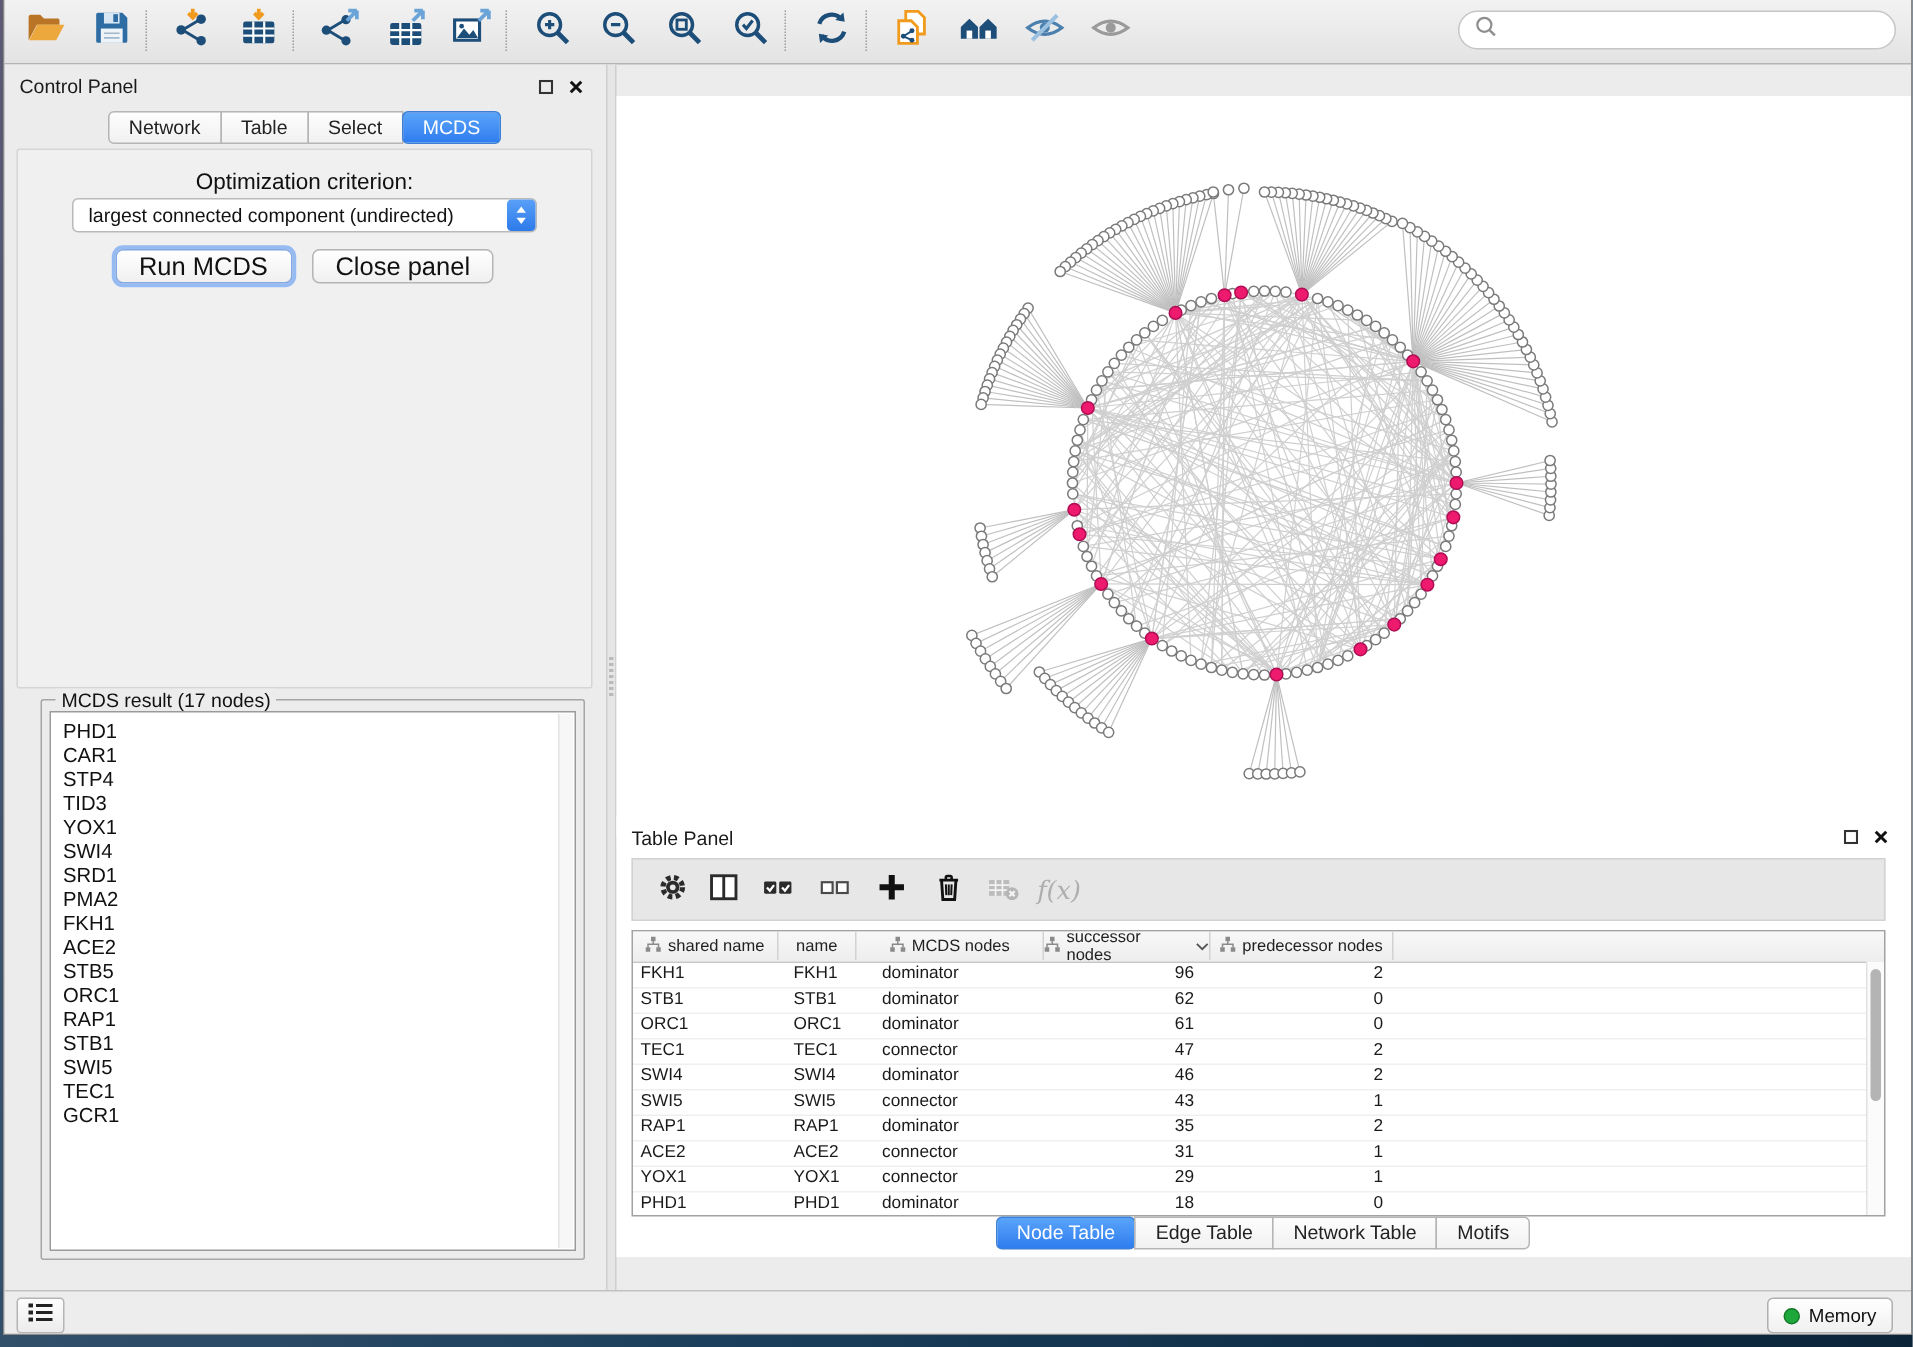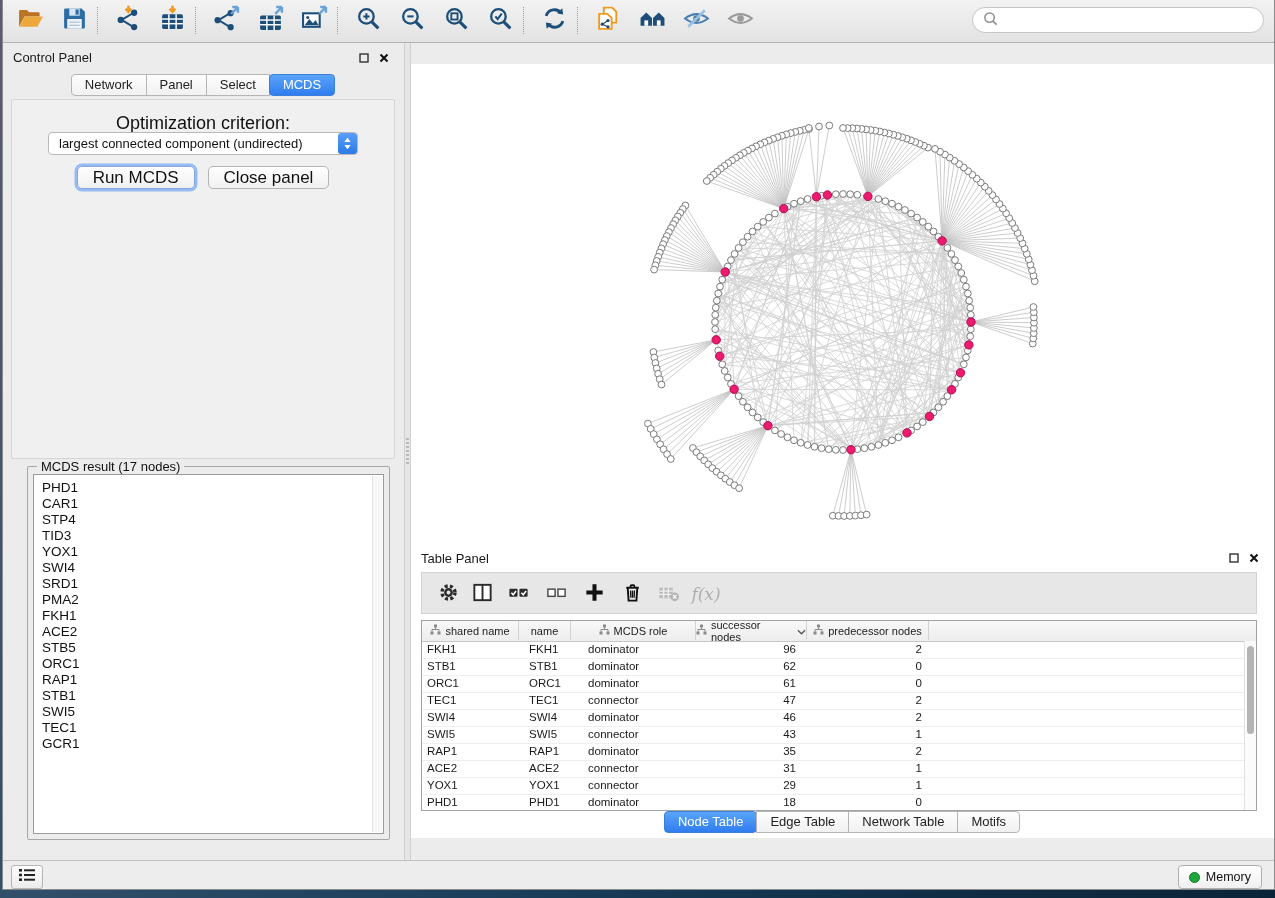--- a/index.html
+++ b/index.html
@@ -24,21 +24,21 @@
   .panel-title{position:absolute;left:10px;top:7px;font-size:13px;color:#1a1a1a;}
   .win-mini{position:absolute;top:8px;width:13px;height:13px;display:flex;align-items:center;justify-content:center;}
   .seg-row{position:absolute;left:0;right:0;display:flex;justify-content:center;}
   .seg{font-size:13px;color:#222;padding:2px 13px;background:linear-gradient(#fdfdfd,#f1f1f1);
     border:1px solid #b5b5b5;margin-left:-1px;line-height:16px;}
   .seg.first{border-radius:4px 0 0 4px;}
   .seg.last{border-radius:0 4px 4px 0;}
   .seg.active{background:linear-gradient(#5aa4f9,#2f7df0);color:#fff;border-color:#3a7fd8;border-radius:4px;}
   #cp-card{position:absolute;left:8px;right:9px;top:56px;height:358px;background:#f0f0f0;
     border:1px solid #d5d5d5;border-radius:2px;}
-  #opt-label{position:absolute;left:0;right:0;top:13px;text-align:center;font-size:18px;color:#111;}
+  #opt-label{position:absolute;left:0;right:0;top:13px;text-align:center;font-size:15px;color:#111;}
   #criterion{position:absolute;left:36px;right:36px;top:32px;height:23px;background:#fff;border:1px solid #b9b9b9;
     border-radius:4px;display:flex;align-items:center;box-sizing:border-box;}
   #criterion .val{flex:1;font-size:13px;color:#111;padding-left:10px;white-space:nowrap;}
   #criterion .stepper{width:19px;height:21px;margin-right:0px;border-radius:3px;
     background:linear-gradient(#59a0f8,#2d7ae9);display:flex;align-items:center;justify-content:center;}
   .btn-row{position:absolute;left:0;right:0;top:66px;display:flex;justify-content:center;gap:13px;}
   .mac-btn{font-size:17px;color:#111;background:linear-gradient(#ffffff,#f0f0f0);
     border:1px solid #b5b5b5;border-radius:5px;padding:2px 15px;line-height:17px;}
   .mac-btn.focus{box-shadow:0 0 0 2.5px rgba(77,144,245,.55);border-color:#84a9e2;}
   #mcds-group{position:absolute;left:8px;right:14px;top:423px;height:372px;border:1px solid #a6a6a6;border-radius:2px;margin-left:16px;}
@@ -277,21 +277,21 @@
             <rect x="1" y="1" width="8" height="8" fill="none" stroke="#333" stroke-width="1.4"></rect>
           </svg>
       </div>
       <div class="win-mini" style="right:14px;">
         <svg width="10" height="10" viewBox="0 0 10 10">
             <path d="M1.5 1.5 L8.5 8.5 M8.5 1.5 L1.5 8.5" stroke="#111" stroke-width="2"></path>
           </svg>
       </div>
       <div class="seg-row" style="top:31px;" id="cp-tabs">
           <span class="seg first">Network</span>
-          <span class="seg">Panel</span>
+          <span class="seg">Table</span>
           <span class="seg">Select</span>
           <span class="seg last active">MCDS</span>
         </div>
 
       <div id="cp-card">
         <div id="opt-label">Optimization criterion:</div>
         <div id="criterion">
           <span class="val">largest connected component (undirected)</span>
           <span class="stepper">
             <svg width="9" height="15" viewBox="0 0 10 16">
@@ -1095,21 +1095,21 @@
             </div>
             <div class="hcell" style="left:149px;width:125px">
               <span><svg width="11" height="11" viewBox="0 0 11 11">
                   <g fill="#8a8a8a">
                     <rect x="4" y="0.5" width="3" height="3"></rect>
                     <rect x="0.5" y="7.5" width="3" height="3"></rect>
                     <rect x="7.5" y="7.5" width="3" height="3"></rect>
                   </g>
                   <path d="M5.5 3.5 V5.5 M2 7.5 V5.5 H9 V7.5" stroke="#8a8a8a" fill="none" stroke-width="1"></path>
                 </svg></span>
-              <span>MCDS role</span>
+              <span>MCDS nodes</span>
             </div>
             <div class="hcell" style="left:274px;width:111px">
               <span><svg width="11" height="11" viewBox="0 0 11 11">
                   <g fill="#8a8a8a">
                     <rect x="4" y="0.5" width="3" height="3"></rect>
                     <rect x="0.5" y="7.5" width="3" height="3"></rect>
                     <rect x="7.5" y="7.5" width="3" height="3"></rect>
                   </g>
                   <path d="M5.5 3.5 V5.5 M2 7.5 V5.5 H9 V7.5" stroke="#8a8a8a" fill="none" stroke-width="1"></path>
                 </svg></span>

